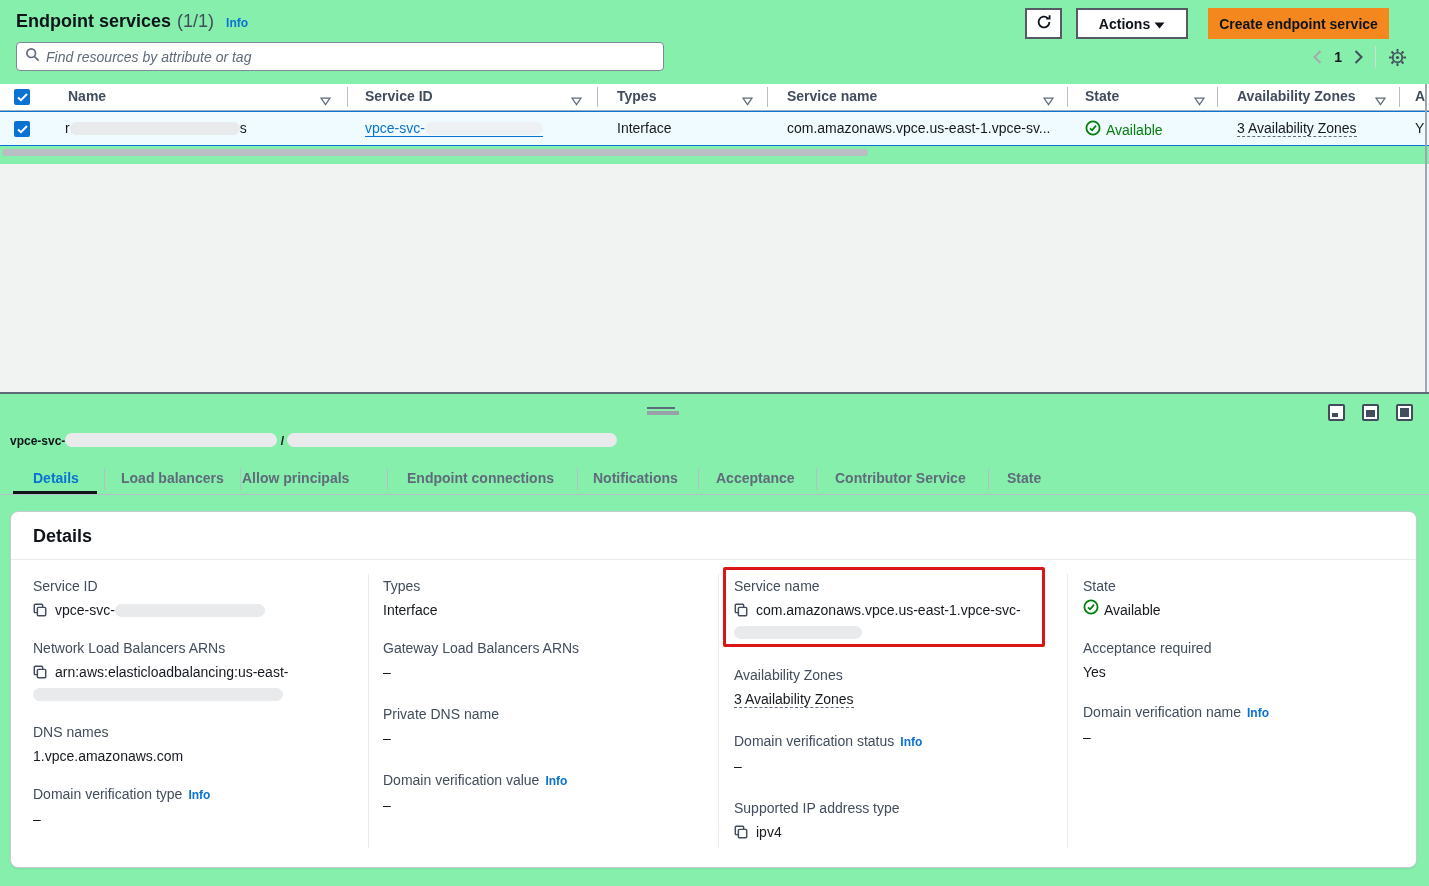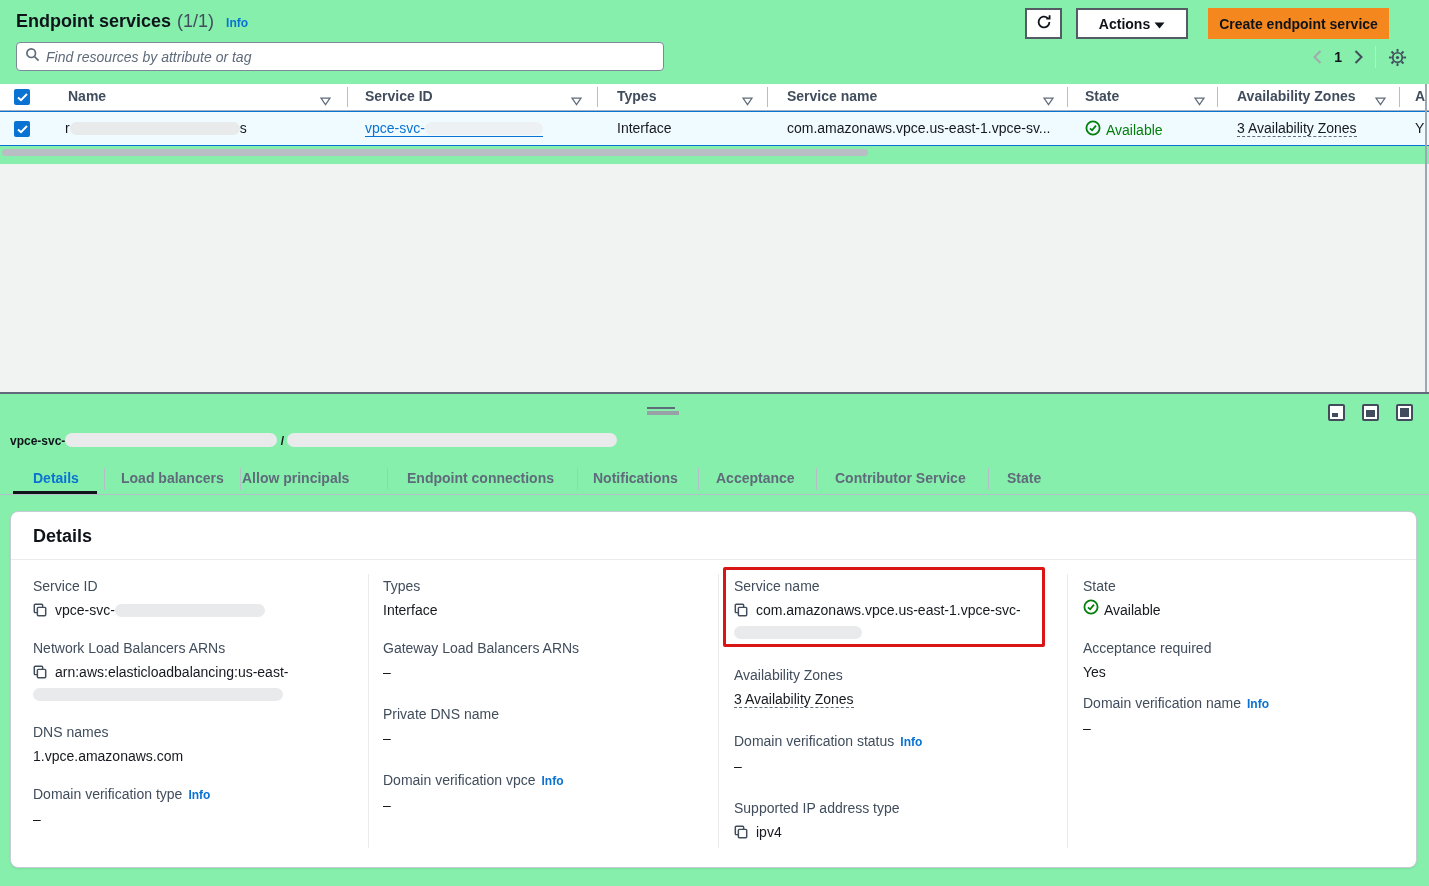--- a/index.html
+++ b/index.html
@@ -331,21 +331,21 @@
       </div>
       <div class="f" style="margin-bottom:21px">
         <div class="lbl">Gateway Load Balancers ARNs</div>
         <div class="val">–</div>
       </div>
       <div class="f" style="margin-bottom:21px">
         <div class="lbl">Private DNS name</div>
         <div class="val">–</div>
       </div>
       <div class="f">
-        <div class="lbl"><span>Domain verification vpce</span><span class="infolink">Info</span></div>
+        <div class="lbl"><span>Domain verification value</span><span class="infolink">Info</span></div>
         <div class="val">–</div>
       </div>
     </div>
 
     <div class="redbox"></div>
 
     <div class="col c3">
       <div class="f" style="margin-bottom:22px">
         <div class="lbl">Service name</div>
         <div class="val">
@@ -385,21 +385,21 @@
         <div class="val state">
           <span>
             <svg width="16" height="16" viewBox="0 0 16 16" fill="none" stroke="#037f0c" stroke-width="1.8">
               <circle cx="8" cy="8" r="6.6"></circle>
                 <polyline points="5,8.3 7.1,10.3 11,5.7"></polyline>
             </svg>
           </span>
           <span>Available</span>
         </div>
       </div>
-      <div class="f" style="margin-bottom:10px">
+      <div class="f" style="margin-bottom:19px">
         <div class="lbl">Acceptance required</div>
         <div class="val">Yes</div>
       </div>
       <div class="f">
         <div class="lbl"><span>Domain verification name</span><span class="infolink">Info</span></div>
         <div class="val">–</div>
       </div>
     </div>
   </div>
 

